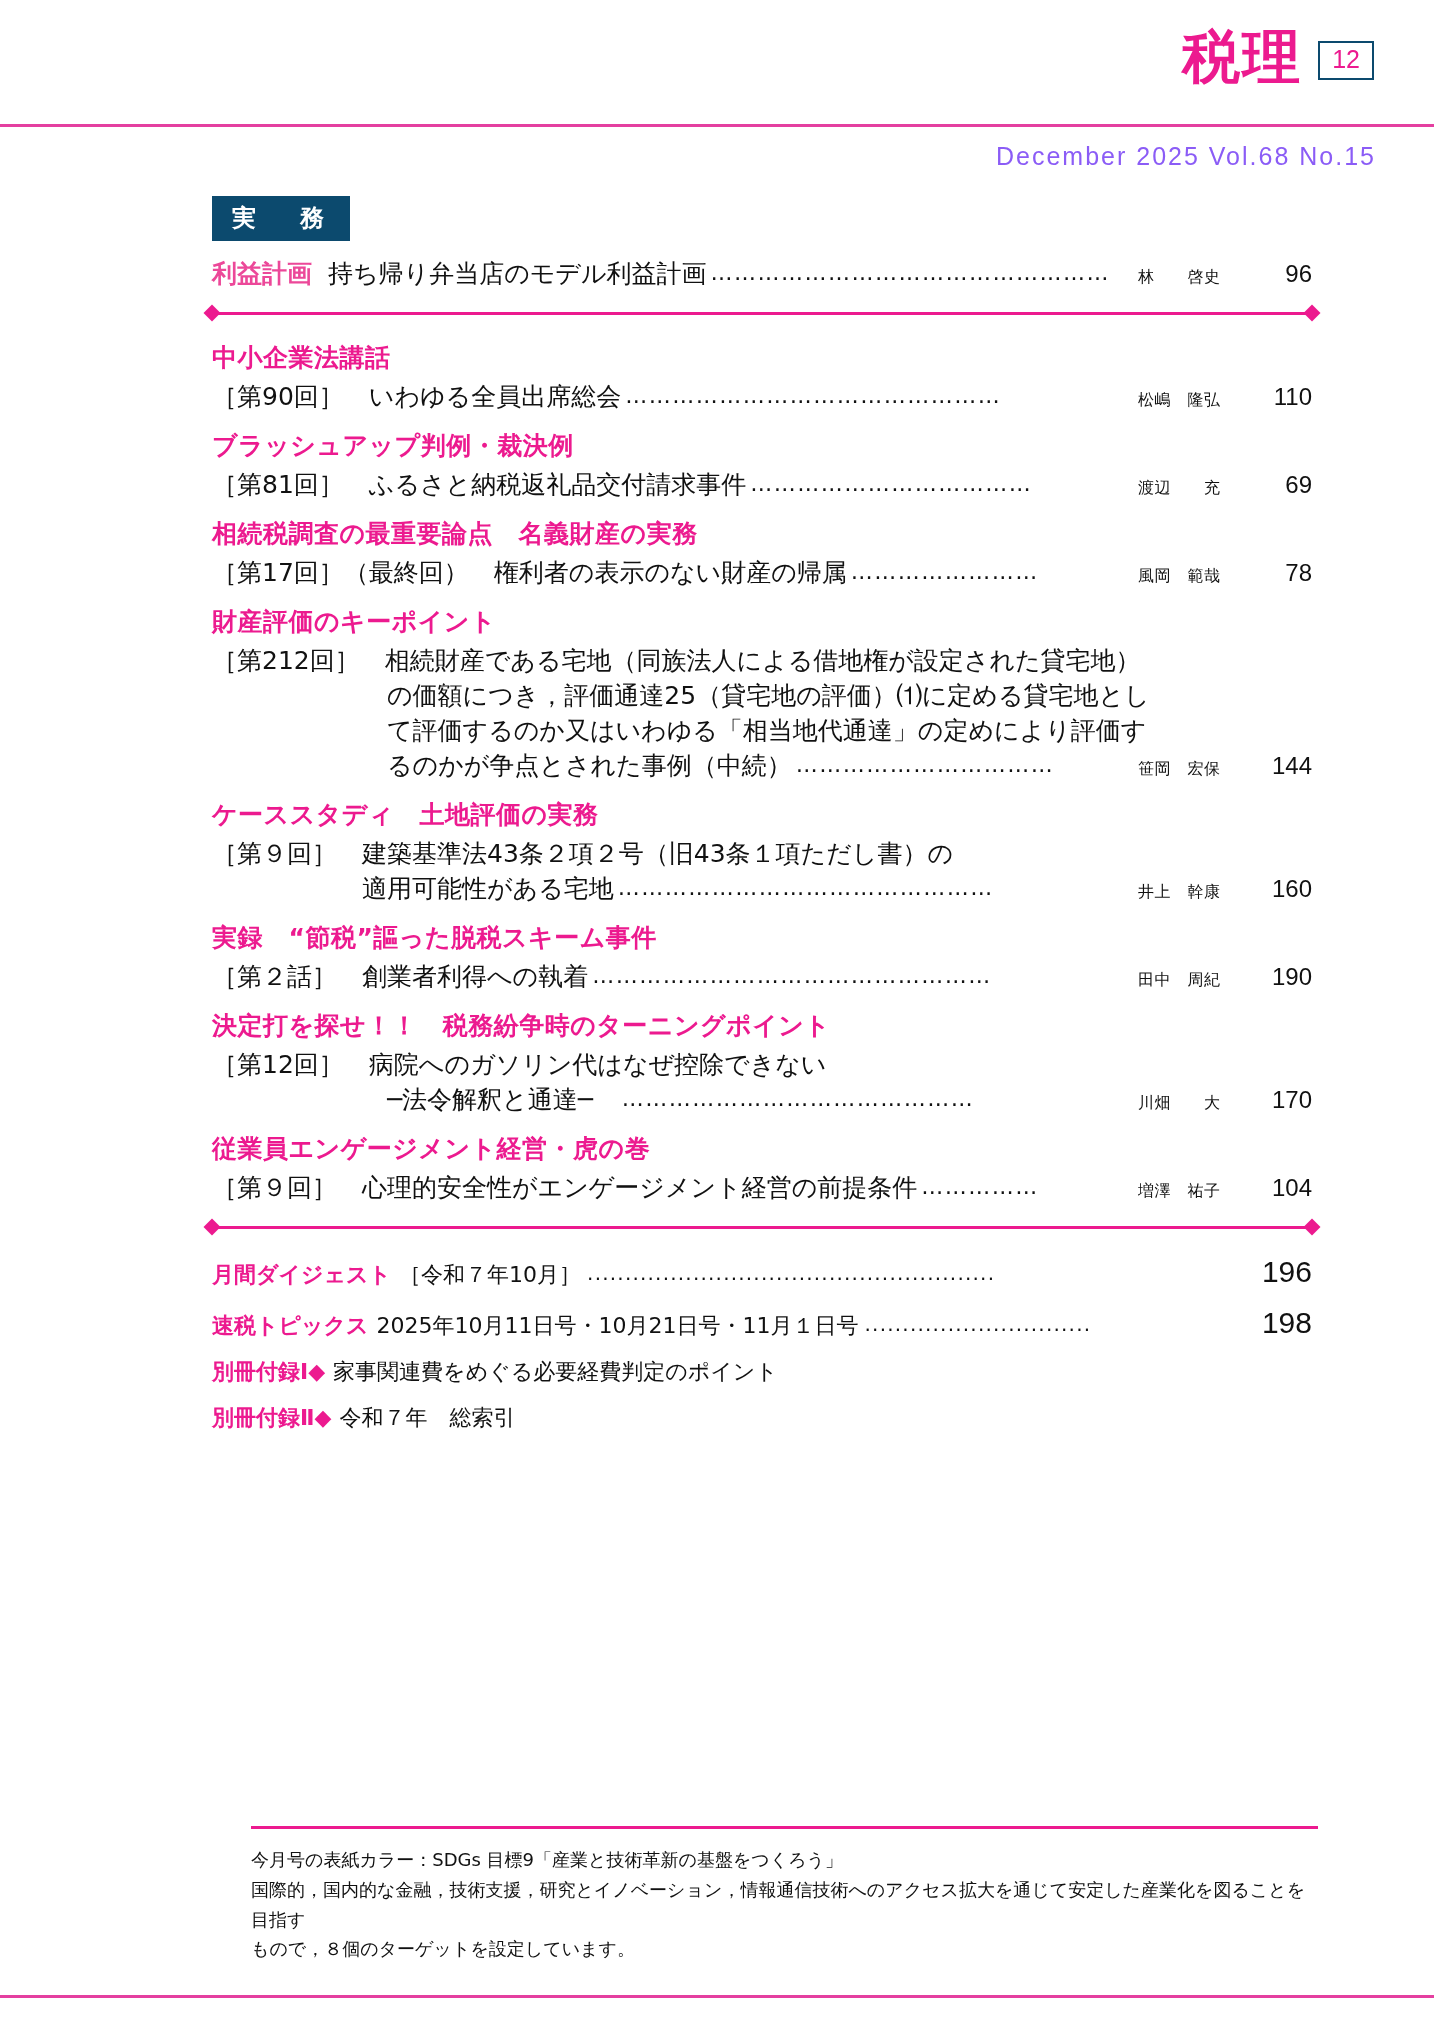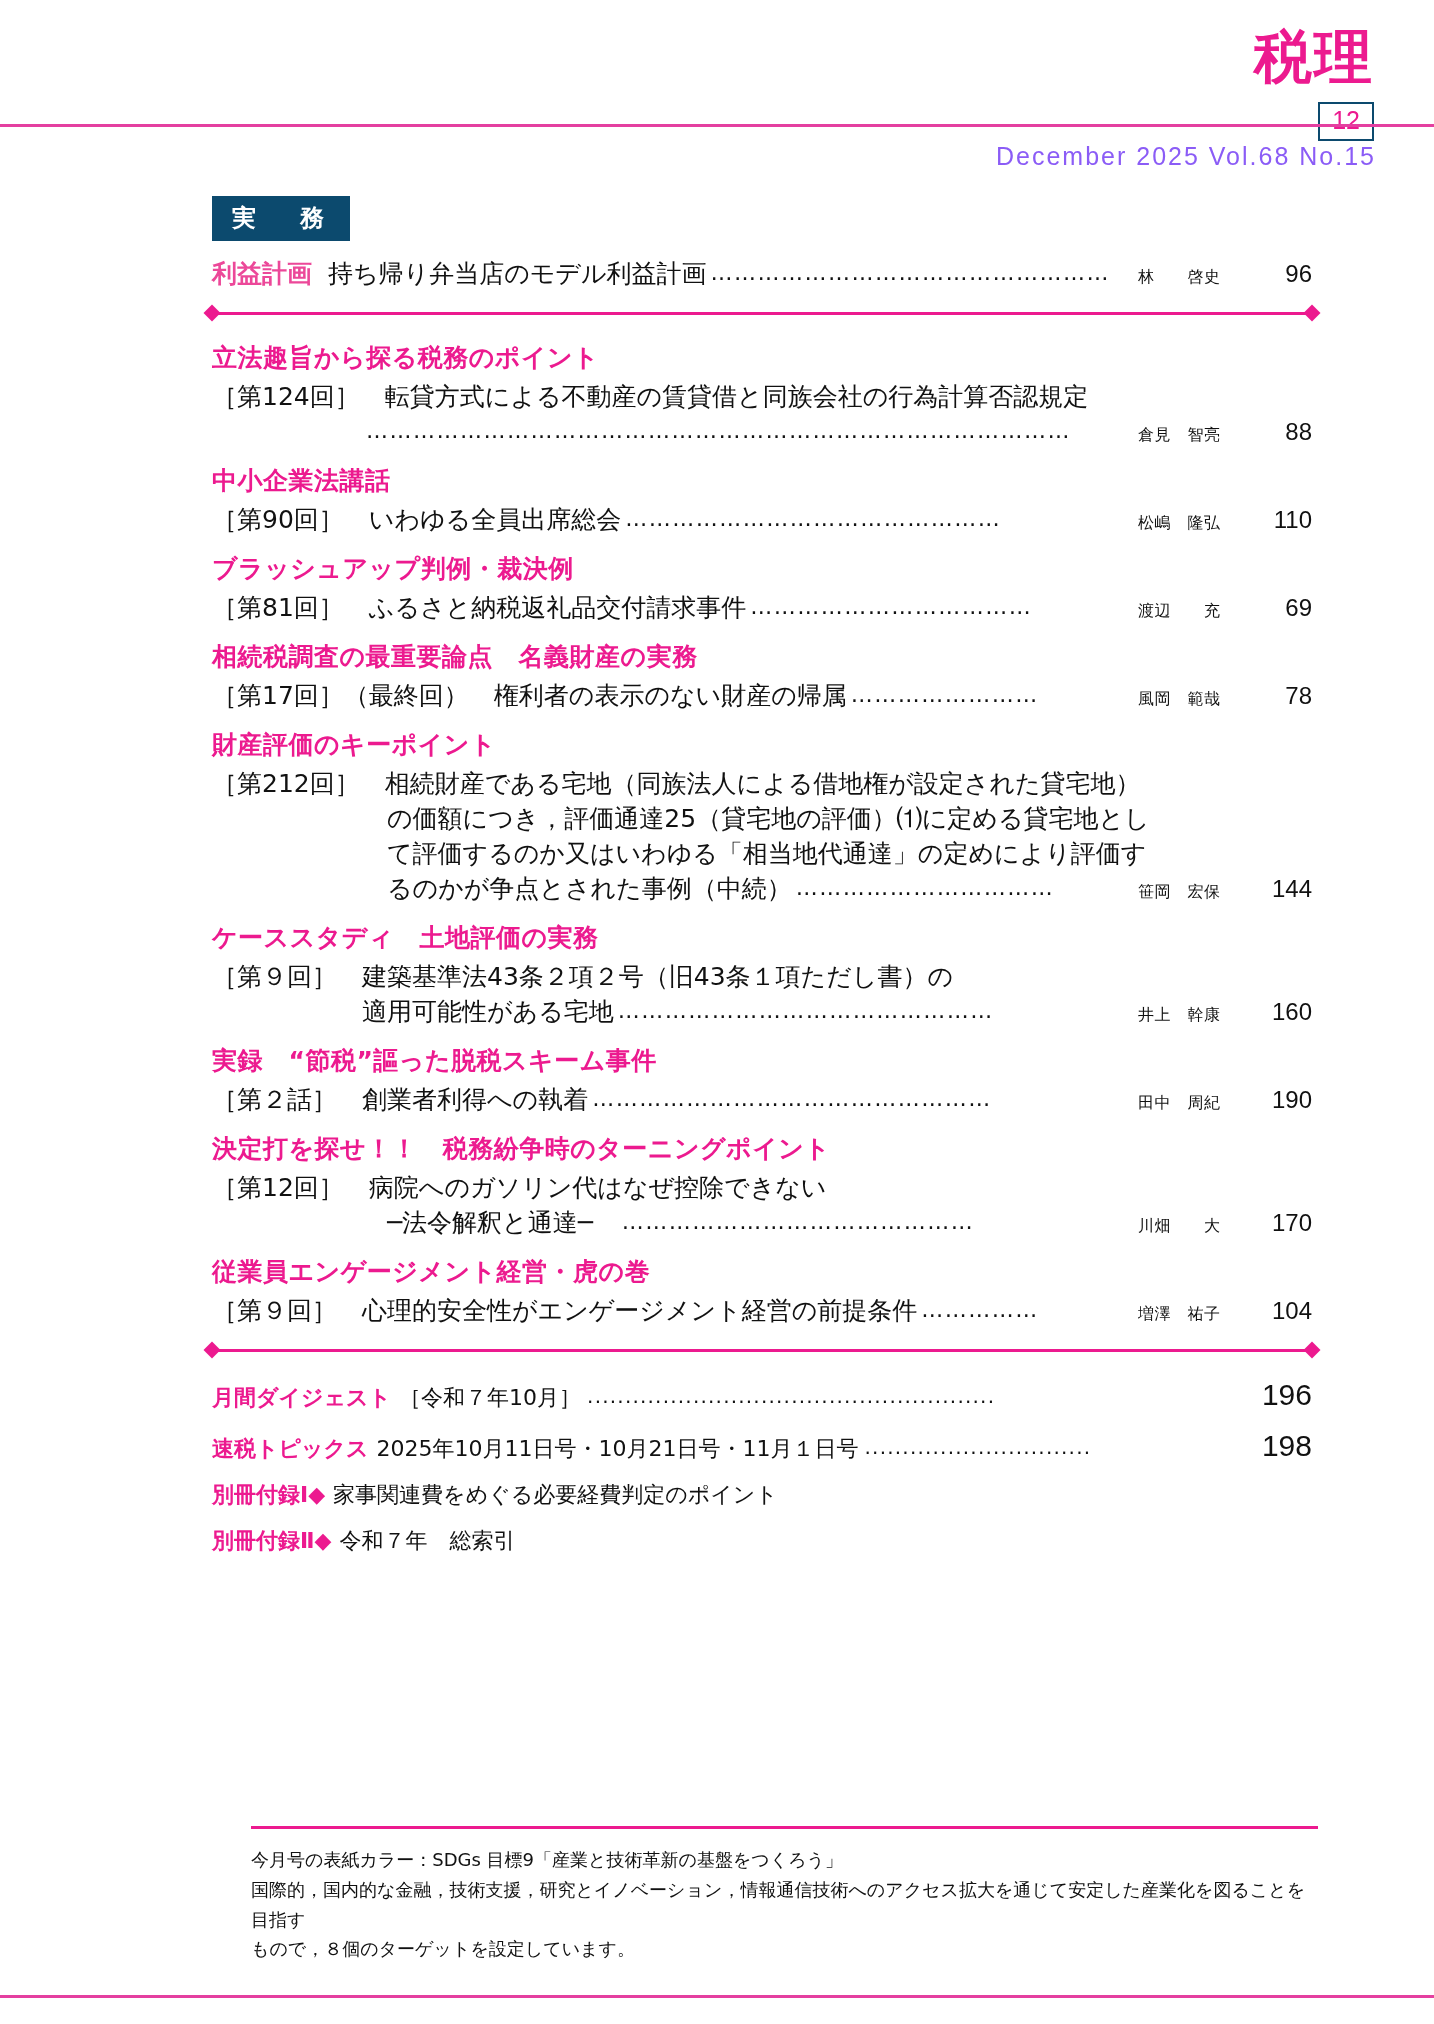--- a/index.html
+++ b/index.html
@@ -26,21 +26,20 @@
     position: relative;
     height: 128px;
   }
   .masthead {
     position: absolute;
     right: 60px;
     top: 28px;
     display: flex;
     align-items: flex-end;
     gap: 16px;
-    flex-direction: column;
   }
   .masthead-title {
     font-family: "DejaVu Sans", sans-serif;
     font-size: 58px;
     font-weight: bold;
     color: #ec1a8f;
     letter-spacing: 2px;
     line-height: 1;
   }
   .issue-box {
@@ -258,30 +257,20 @@
         <span class="txt">持ち帰り弁当店のモデル利益計画</span>
         <span class="dots">……………………………………………</span>
         <span class="author">林　　啓史</span>
         <span class="page-no">96</span>
       </div>
     </div>
 
     <div class="rule-deco"></div>
 
     
-    <div class="entry">
-      <div class="entry-head">立法趣旨から探る税務のポイント</div>
-      <div class="plain-line">［第124回］　転貸方式による不動産の賃貸借と同族会社の行為計算否認規定</div>
-      <div class="line">
-        <span class="txt">　　　　　　</span>
-        <span class="dots">………………………………………………………………………………</span>
-        <span class="author">倉見　智亮</span>
-        <span class="page-no">88</span>
-      </div>
-    </div>
 
     
     <div class="entry">
       <div class="entry-head">中小企業法講話</div>
       <div class="line">
         <span class="txt">［第90回］　いわゆる全員出席総会</span>
         <span class="dots">…………………………………………</span>
         <span class="author">松嶋　隆弘</span>
         <span class="page-no">110</span>
       </div>

